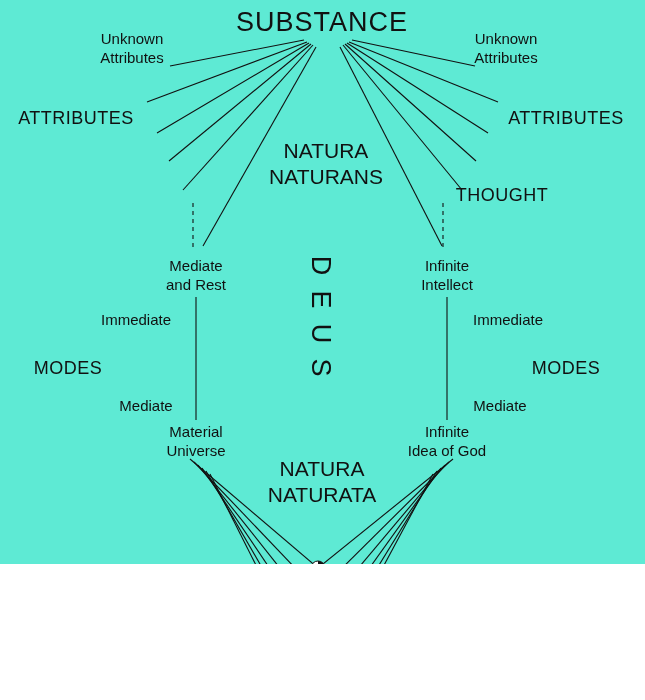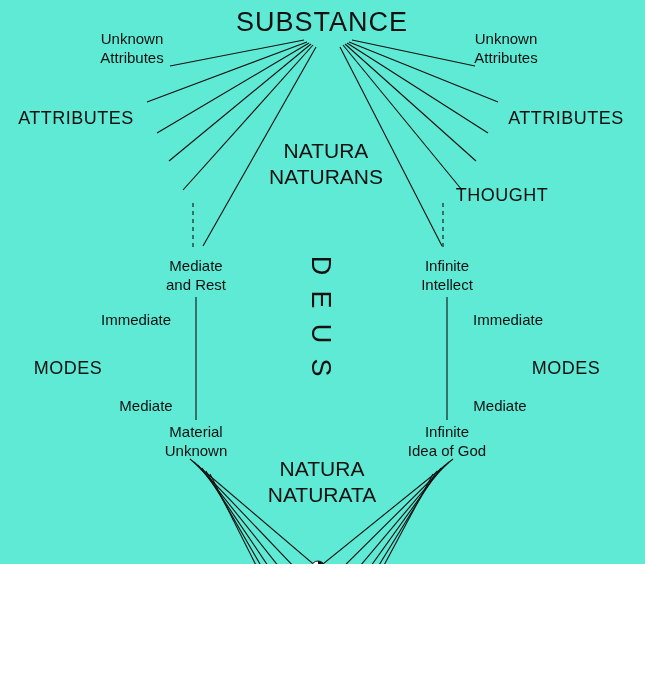--- a/index.html
+++ b/index.html
@@ -171,21 +171,21 @@
   <div class="lbl imm-l">Immediate</div>
   <div class="lbl imm-r">Immediate</div>
 
   <div class="lbl modes-l">MODES</div>
   <div class="lbl modes-r">MODES</div>
 
   <div class="lbl med-l">Mediate</div>
   <div class="lbl med-r">Mediate</div>
 
   <div class="lbl material">Material
-Unknown</div>
+Universe</div>
   <div class="lbl idea">Infinite
 Idea of God</div>
 
   <div class="lbl nat-ata">NATURA
 NATURATA</div>
 
   <div class="lbl things">THOUGHT</div>
 
 </div>
 

